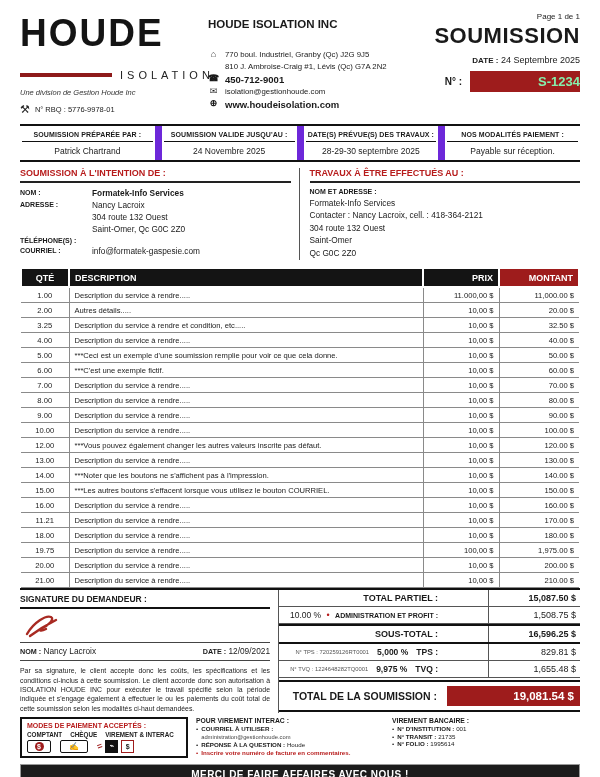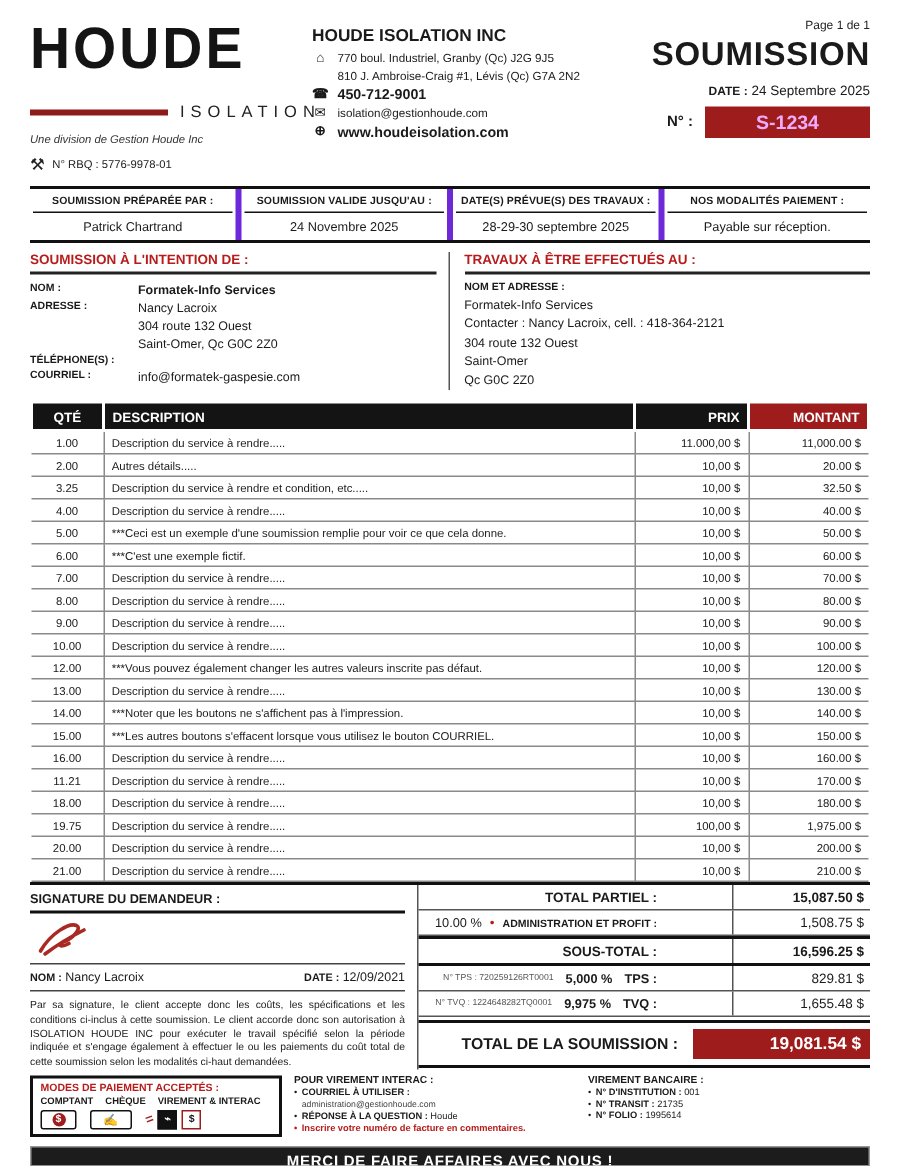--- a/index.html
+++ b/index.html
@@ -15,38 +15,38 @@
   .logo-block { width:178px; padding-top:8px; }
   .logo-word { font-size:37px; font-weight:900; letter-spacing:2px; line-height:0.9; color:#141414; transform:scaleY(1.05); }
   .logo-sub { display:flex; align-items:center; margin-top:20px; }
   .logo-line { height:4px; background:#8e1a1a; flex:0 0 92px; margin-right:8px; }
   .logo-isolation { font-size:11px; letter-spacing:4px; color:#222; font-weight:500; }
   .logo-division { font-style:italic; font-size:7.5px; color:#333; margin-top:7px; }
   .logo-rbq { font-size:7.5px; color:#222; margin-top:6px; display:flex; align-items:center; gap:5px; }
   .logo-rbq .glyph { font-size:11px; }
 
   .co-block { flex:1; padding-top:10px; }
-  .co-name { font-weight:bold; font-size:11.5px; margin-bottom:4px; }
+  .co-name { font-weight:bold; font-size:11.5px; margin-bottom:20px; }
   .co-line { display:flex; gap:6px; font-size:7.8px; margin-bottom:2px; align-items:flex-start; }
   .co-line .glyph { width:11px; text-align:center; font-size:9px; line-height:1.1; }
   .co-line.bold { font-weight:bold; font-size:9.5px; }
   .addr2 { margin-left:17px; font-size:7.8px; margin-bottom:3px; }
 
   .doc-block { width:165px; text-align:right; padding-top:4px; }
   .page-info { font-size:8px; color:#222; margin-bottom:2px; }
   .doc-title { font-size:22px; font-weight:900; letter-spacing:0.5px; }
   .doc-date { font-size:9px; margin-top:6px; }
   .doc-date .lbl { font-weight:bold; font-size:8px; }
   .doc-num { display:flex; justify-content:flex-end; align-items:center; gap:8px; margin-top:6px; }
   .doc-num .lbl { font-weight:bold; font-size:10px; }
-  .num-box { background:#9e1c1c; color:#f0abfc; font-weight:bold; font-size:13px; width:110px; text-align:center; padding:3px 0; }
+  .num-box { background:#9e1c1c; color:#86efac; font-weight:bold; font-size:13px; width:110px; padding:3px 0; }
 
   
   .infobar { display:flex; border-top:2px solid #111; border-bottom:2.5px solid #111; margin-top:8px; }
-  .infobar .cell { flex:1; border-right:4px solid #6d28d9; text-align:center; padding:3px 2px 4px; }
+  .infobar .cell { flex:1; border-right:7px solid #6d28d9; text-align:center; padding:3px 2px 4px; }
   .infobar .cell:last-child { border-right:none; }
   .infobar .lbl { font-weight:bold; font-size:7px; letter-spacing:0.1px; padding:2px 0 3px; border-bottom:1px solid #111; }
   .infobar .val { font-size:8.5px; padding-top:4px; }
 
   
   .addr-cols { display:flex; margin-top:6px; }
   .addr-col { flex:1; padding-right:8px; }
   .addr-col.right { border-left:1px solid #555; padding-left:10px; padding-right:0; }
   .sec-head { color:#b71c1c; font-weight:bold; font-size:9px; padding-bottom:3px; border-bottom:2.5px solid #222; margin-bottom:5px; }
   .kv { display:flex; font-size:8.3px; margin-bottom:2px; }
@@ -87,21 +87,21 @@
   .trow.admin .adm-lbl { font-weight:bold; font-size:7px; }
   .red-dot { color:#b71c1c; font-size:9px; padding:0 3px; }
   .trow.subtotal { border-top:2px solid #111; border-bottom:2px solid #111; }
   .trow.tax .t-label { font-weight:normal; display:flex; align-items:center; justify-content:flex-end; gap:8px; }
   .tax-reg { font-size:5.8px; color:#555; }
   .tax-pct { font-weight:bold; font-size:8.5px; }
   .tax-name { font-weight:bold; font-size:8.5px; }
   .trow.tax .t-amt { font-weight:normal; }
   .grand { display:flex; align-items:center; justify-content:flex-end; gap:10px; border-top:2.5px solid #111; border-bottom:2.5px solid #111; margin-top:2px; padding:4px 0; }
   .grand .g-lbl { font-weight:bold; font-size:10.5px; }
-  .grand .g-box { background:#9e1c1c; color:#fff; font-weight:bold; font-size:11.5px; width:118px; text-align:right; padding:4px 6px; }
+  .grand .g-box { background:#9e1c1c; color:#fff; font-weight:bold; font-size:11.5px; width:133px; text-align:right; padding:4px 6px; }
 
   
   .paystrip { display:flex; gap:8px; margin-top:4px; }
   .modes-box { border:2px solid #111; padding:3px 5px; width:168px; }
   .modes-title { color:#b71c1c; font-weight:bold; font-size:7px; }
   .modes-names { display:flex; gap:8px; font-weight:bold; font-size:6.3px; margin-top:2px; }
   .modes-icons { display:flex; gap:9px; margin-top:2px; align-items:center; }
   .icon-cash { width:24px; height:13px; border:1.5px solid #111; border-radius:2px; display:flex; align-items:center; justify-content:center; }
   .icon-cash .c { width:9px; height:9px; background:#9e1c1c; border-radius:50%; color:#fff; font-size:7px; font-weight:bold; text-align:center; line-height:9px; }
   .icon-cheque { width:28px; height:13px; border:1.5px solid #111; border-radius:2px; font-size:8px; display:flex; align-items:center; justify-content:center; }

